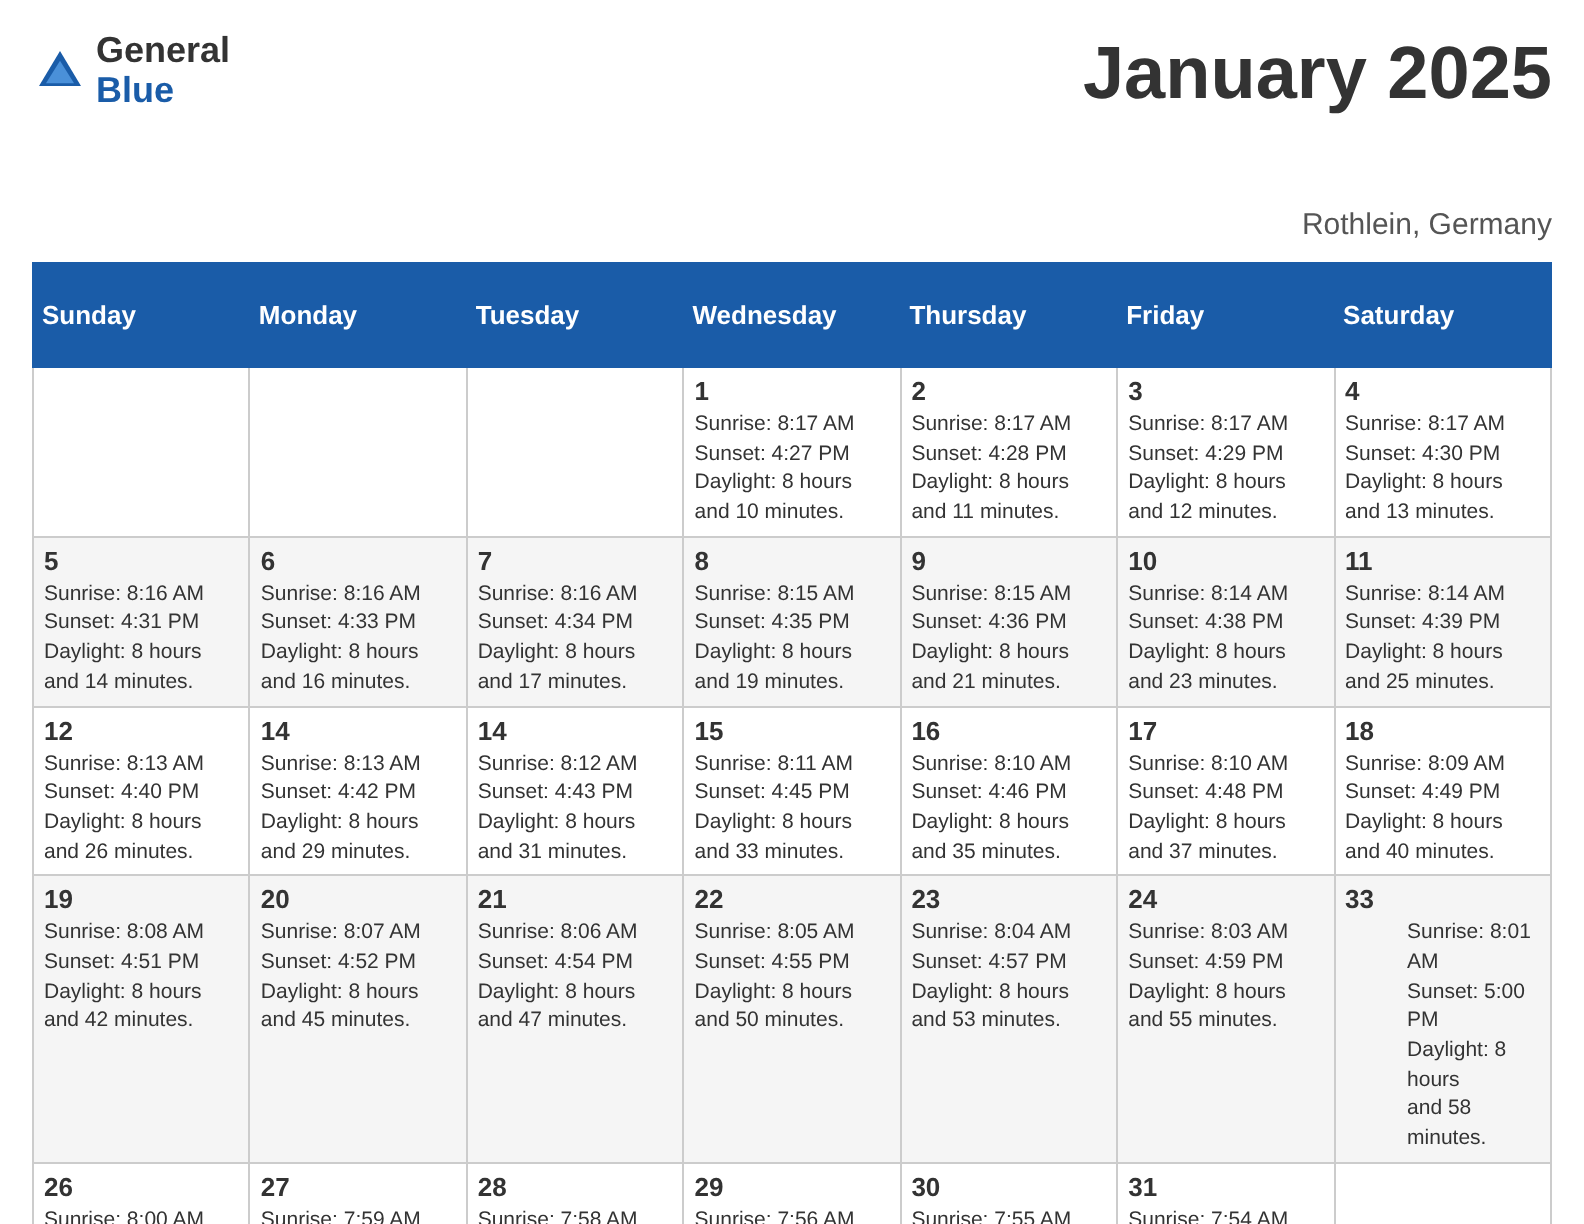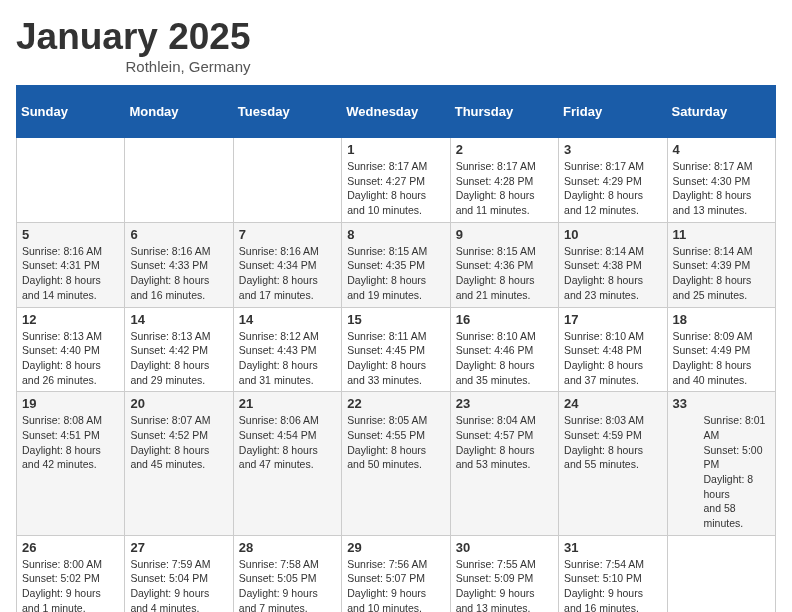--- a/index.html
+++ b/index.html
@@ -34,20 +34,21 @@
       text-align: right;
     }
     .month-title {
       font-size: 37px;
       font-weight: bold;
       color: #333;
     }
     .location {
       font-size: 15px;
       color: #555;
+      margin-top: 46px;
     }
     .calendar {
       width: 100%;
       border-collapse: collapse;
       border: 1px solid #ccc;
     }
     .calendar th {
       background: #1a5ca8;
       color: #ffffff;
       font-size: 13px;
@@ -80,20 +81,30 @@
       color: #333;
     }
     .empty-cell {
       background: #fff !important;
     }
   </style>
 </head>
 <body>
 
 <div class="header">
+  <div class="logo">
+    <svg class="logo-icon" viewBox="0 0 40 40">
+      <polygon points="20,5 35,30 5,30" fill="#1a5ca8"></polygon>
+      <polygon points="20,12 30,28 10,28" fill="#4a90d9"></polygon>
+    </svg>
+    <div class="logo-text">
+      <span style="font-size:18px;font-weight:bold;color:#333;">General</span>
+      <span style="font-size:18px;font-weight:bold;color:#1a5ca8;">Blue</span>
+    </div>
+  </div>
   <div class="title-block">
     <div class="month-title">January 2025</div>
     <div class="location">Rothlein, Germany</div>
   </div>
 </div>
 
 <table class="calendar">
   <thead>
     <tr>
     <th>Sunday</th>

